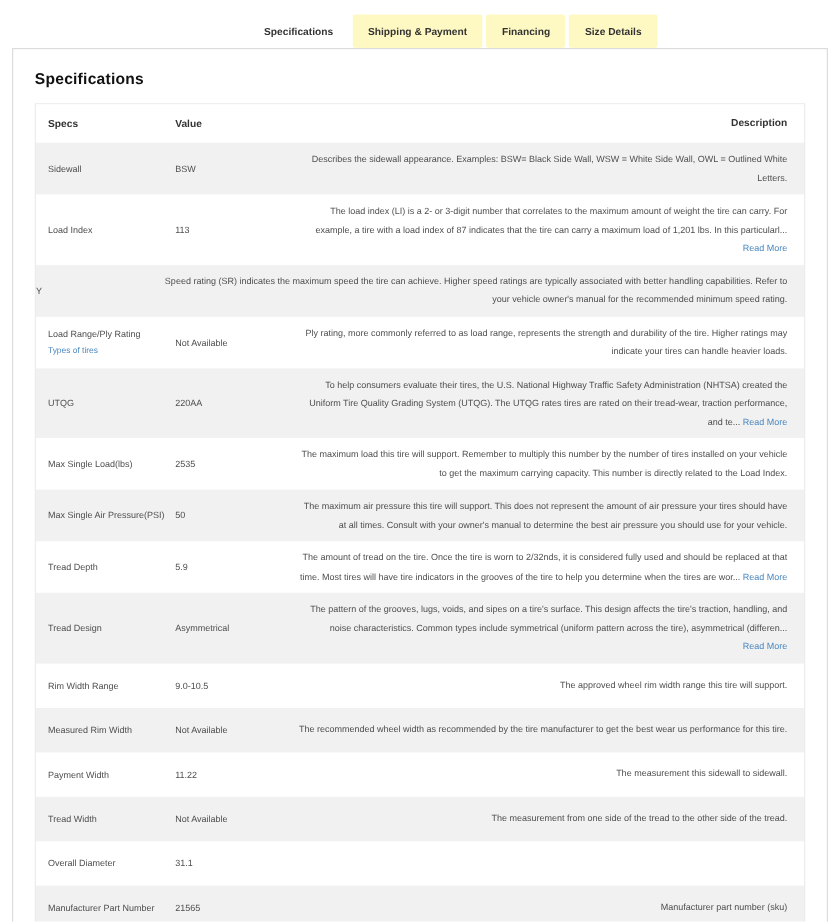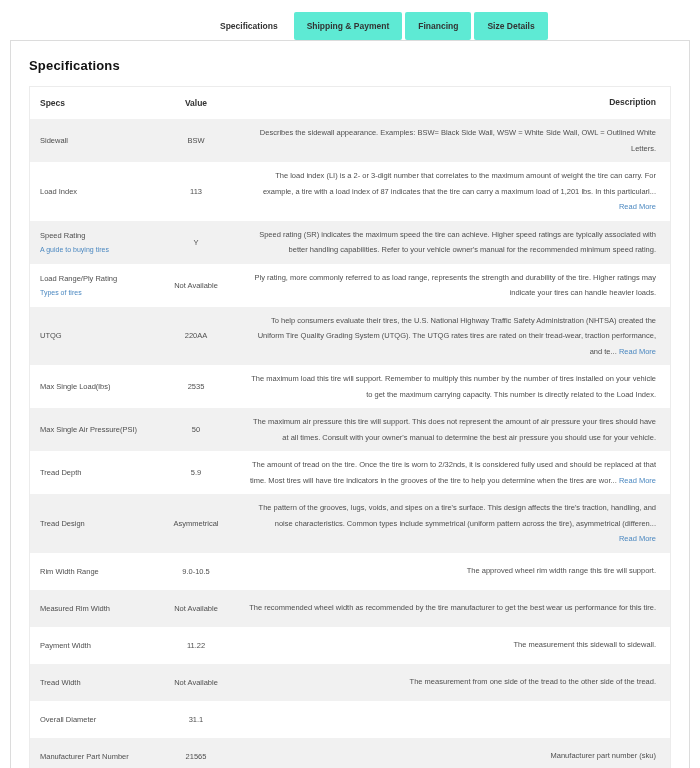--- a/index.html
+++ b/index.html
@@ -9,21 +9,21 @@
     background: #ffffff;
     font-family: "Liberation Sans", sans-serif;
     color: #4f4f4f;
   }
   .tabbar {
     display: flex;
     padding: 12px 0 0 207px;
     height: 40px;
   }
   .tab {
-    background: #5eead4;
+    background: #fef9c3;
     border-radius: 2px;
     margin-right: 3px;
     font-size: 8.5px;
     font-weight: bold;
     color: #333;
     padding: 0 13px;
     display: flex;
     align-items: center;
     cursor: pointer;
     white-space: nowrap;
@@ -65,21 +65,20 @@
   .trow.alt { background: #f1f1f1; }
   .col-spec {
     width: 116px;
     padding-left: 10px;
     flex-shrink: 0;
     line-height: 11px;
   }
   .col-value {
     width: 100px;
     flex-shrink: 0;
-    text-align: center;
   }
   .col-desc {
     flex: 1;
     padding-right: 14px;
     line-height: 15.5px;
     text-align: right;
   }
   .spec-link {
     display: block;
     color: #4b88c0;
@@ -131,24 +130,20 @@
       
     </div>
     <div class="col-value">113</div>
     <div class="col-desc">
       <span>The load index (LI) is a 2- or 3-digit number that correlates to the maximum amount of weight the tire can carry. For example, a tire with a load index of 87 indicates that the tire can carry a maximum load of 1,201 lbs. In this particularl...</span>
       <a class="read-more">Read More</a>
     </div>
   </div>
 
   <div class="trow alt">
-    <div class="col-spec">
-      <span>Speed Rating</span>
-      <a class="spec-link">A guide to buying tires</a>
-    </div>
     <div class="col-value">Y</div>
     <div class="col-desc">
       <span>Speed rating (SR) indicates the maximum speed the tire can achieve. Higher speed ratings are typically associated with better handling capabilities. Refer to your vehicle owner's manual for the recommended minimum speed rating.</span>
       
     </div>
   </div>
 
   <div class="trow">
     <div class="col-spec">
       <span>Load Range/Ply Rating</span>

